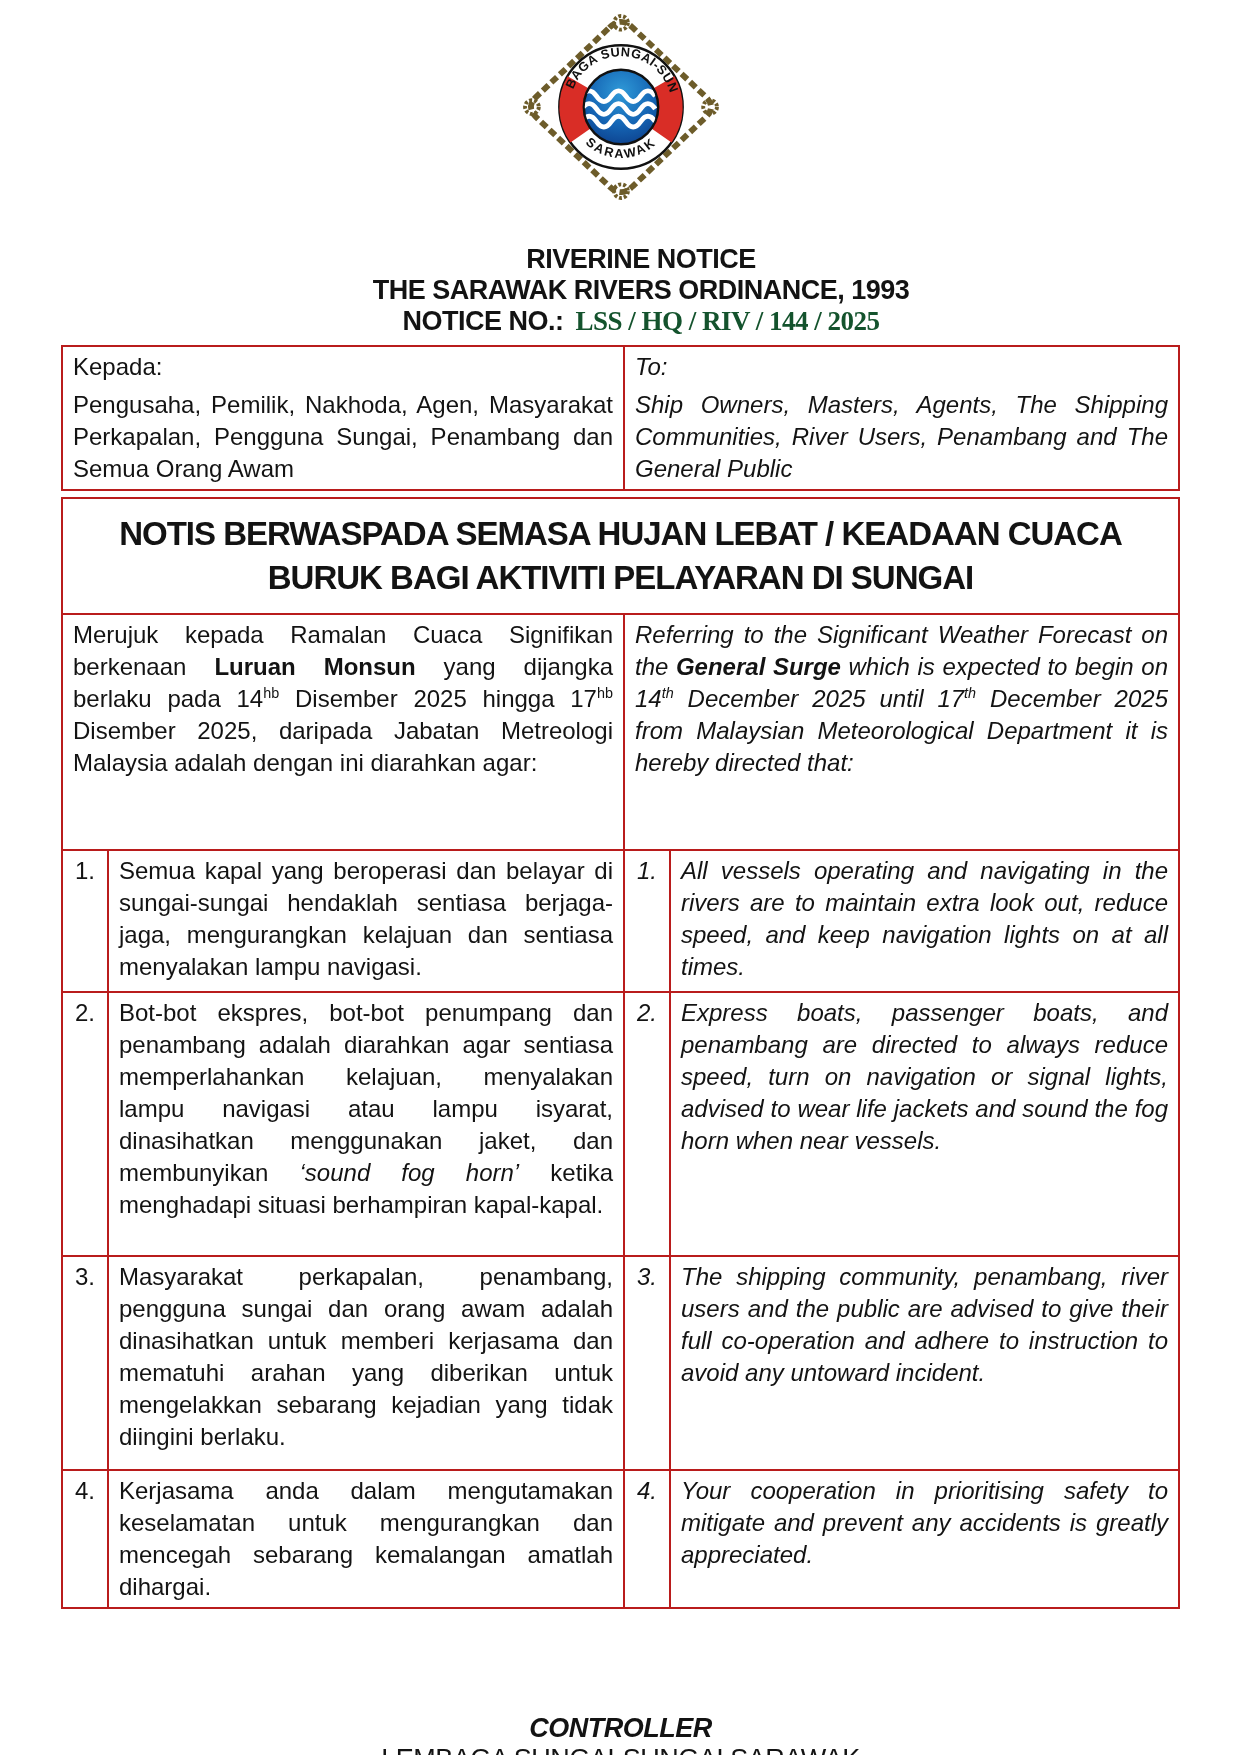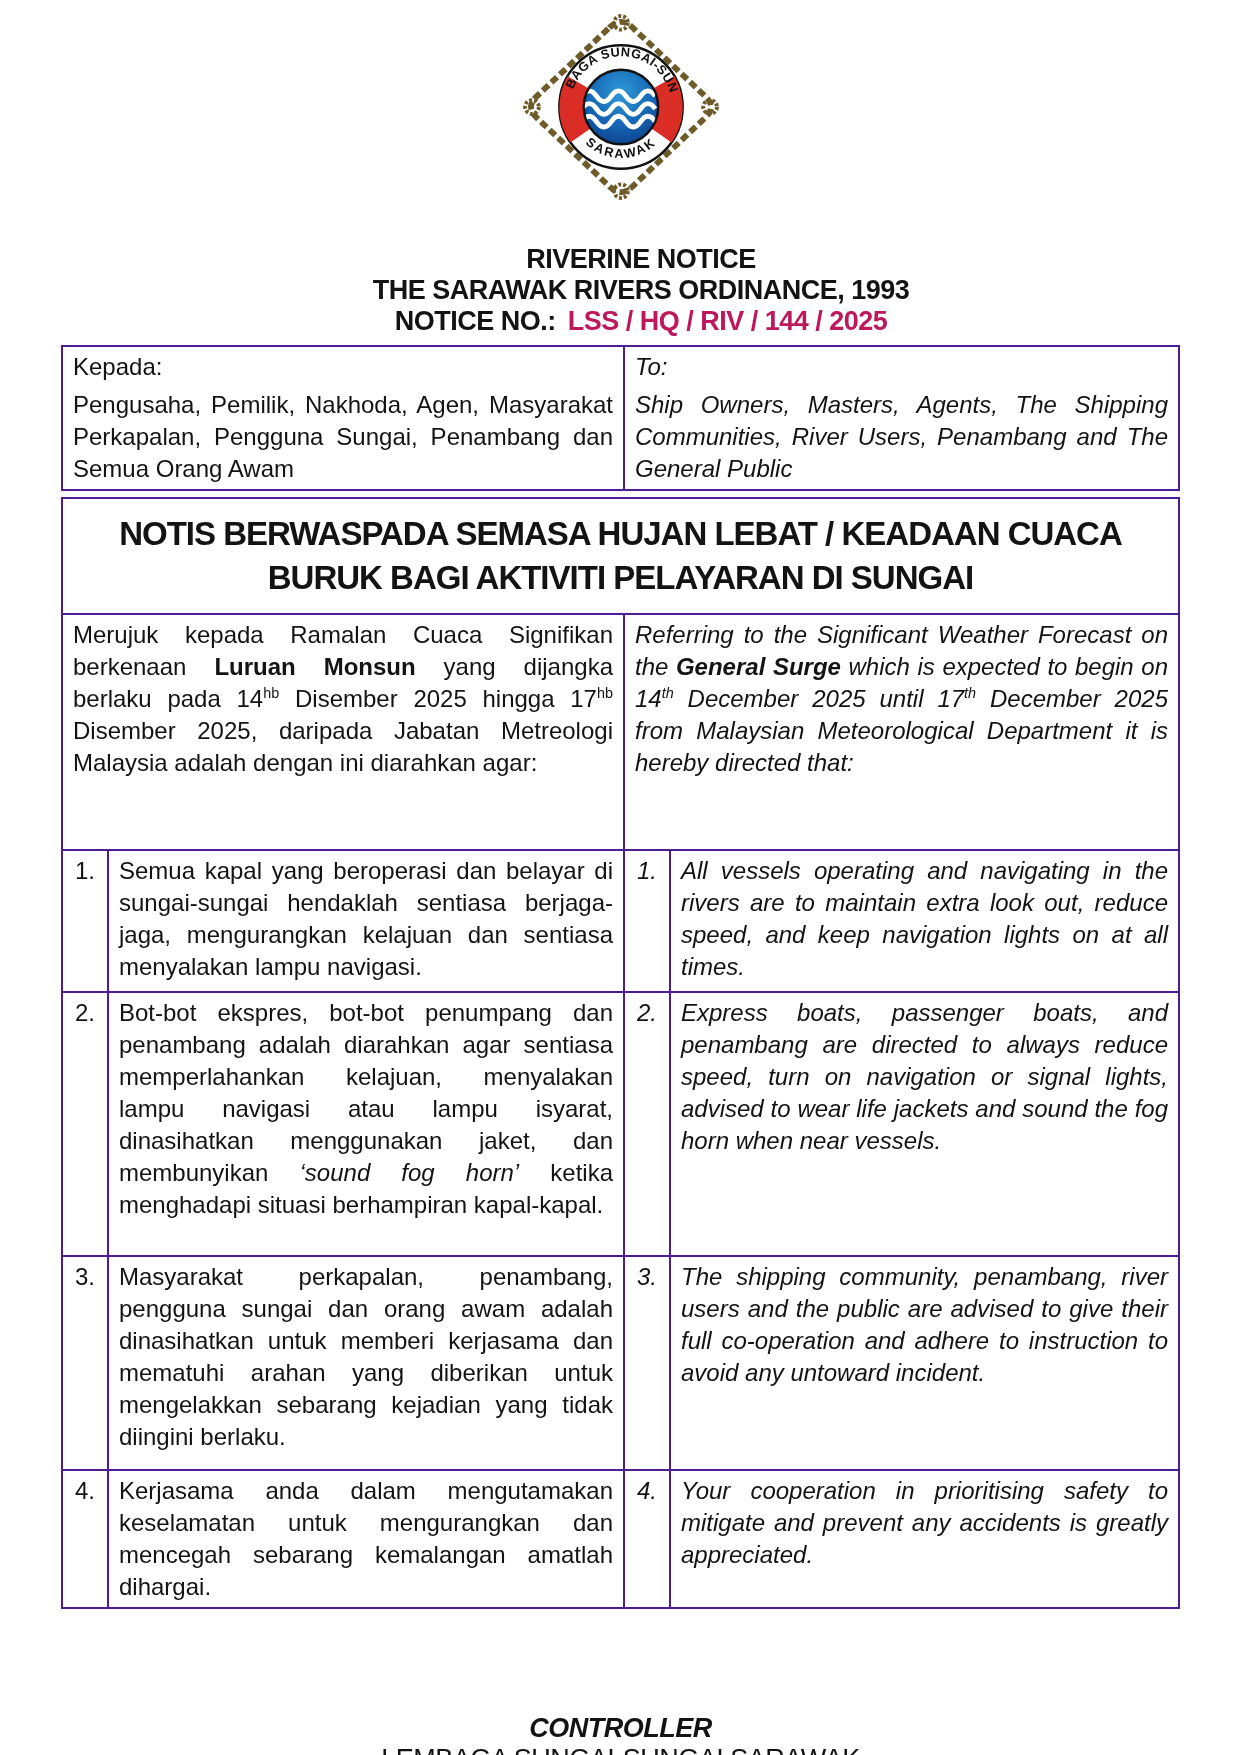--- a/index.html
+++ b/index.html
@@ -9,23 +9,23 @@
     width:1241px; height:1755px;
     margin:0 auto;
     background:#ffffff;
     font-family:"Liberation Sans", sans-serif;
     color:#131313;
     overflow:hidden;
   }
   .logo-wrap { width:196px; margin:14px auto 0; }
   .title-block { text-align:center; margin-top:40px; font-weight:bold;
                  font-size:27px; line-height:31px; letter-spacing:-0.5px;padding-left:41px; }
-  .notice-no-value { color:#be185d; margin-left:12px; }
+  .notice-no-value { color:#14532d; margin-left:12px;font-family:Liberation Serif, serif; }
   table { border-collapse:collapse; table-layout:fixed; width:1117px; margin:0 auto; }
-  td { border:2px solid #4c1d95; vertical-align:top; padding:4px 10px; }
+  td { border:2px solid #b91c1c; vertical-align:top; padding:4px 10px; }
   .body-text { font-size:24px; line-height:32px; text-align:justify; }
   .en { font-style:italic; }
   .addr-table { margin-top:8px; }
   .addr-label { display:block; margin-bottom:6px; }
   .main-table { margin-top:6px; }
   .heading-cell { text-align:center; font-weight:bold; font-size:33px;
                   line-height:44px; letter-spacing:-1px; padding:13px 8px;
                   font-style:normal; }
   .num-cell { text-align:center; padding:4px 2px; font-size:24px; line-height:32px; }
   sup { font-size:60%; line-height:0; vertical-align:super; }

